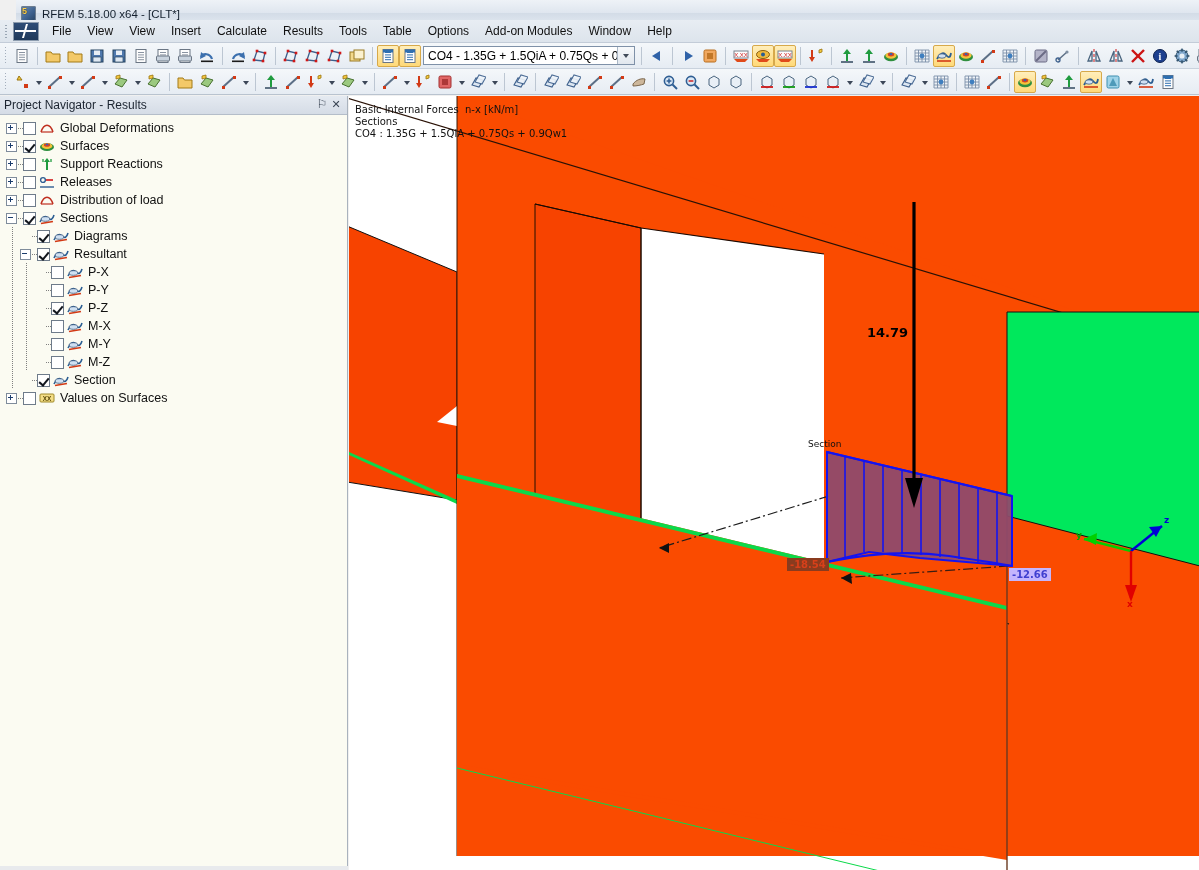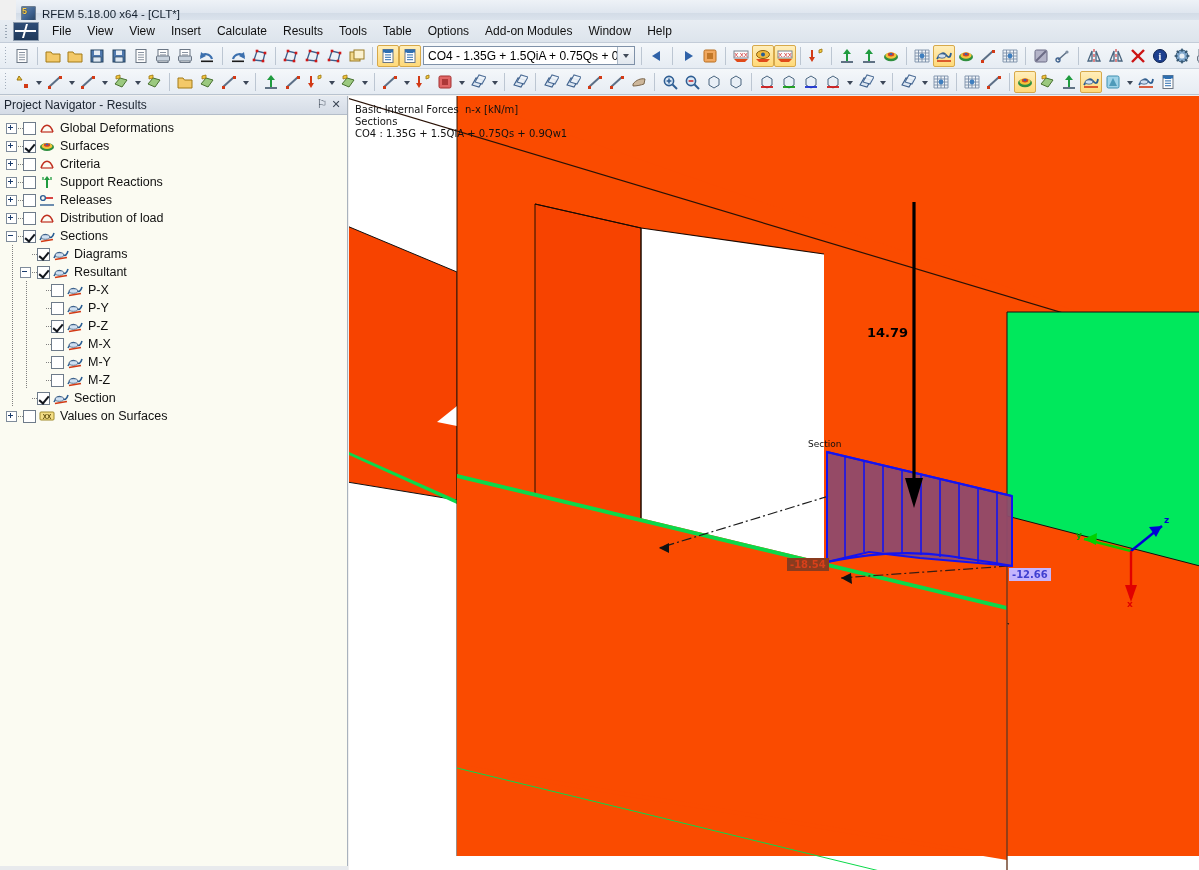--- a/index.html
+++ b/index.html
@@ -1058,32 +1058,20 @@
             </svg>
           </span>
           <span class="tlabel">Surfaces</span>
         </div>
         <div class="trow">
           <span class="expander plus"></span>
           <span class="cdots"></span>
           <span class="cbox"></span>
           <span class="icn">
             <svg width="16" height="14" viewBox="0 0 16 14">
-              <path d="M2 11 C5 2, 11 2, 14 11" fill="none" stroke="#c03020" stroke-width="1.5"></path>
-              <path d="M2 11h12" stroke="#c03020" stroke-width="1.2"></path>
-            </svg>
-          </span>
-          <span class="tlabel">Criteria</span>
-        </div>
-        <div class="trow">
-          <span class="expander plus"></span>
-          <span class="cdots"></span>
-          <span class="cbox"></span>
-          <span class="icn">
-            <svg width="16" height="14" viewBox="0 0 16 14">
               <line x1="8" y1="13" x2="8" y2="4" stroke="#1f9b3f" stroke-width="2"></line>
               <polygon points="8,1 5,5 11,5" fill="#1f9b3f"></polygon>
               <line x1="4" y1="5" x2="4" y2="2" stroke="#1f9b3f" stroke-width="1.3"></line>
               <line x1="12" y1="5" x2="12" y2="2" stroke="#1f9b3f" stroke-width="1.3"></line>
             </svg>
           </span>
           <span class="tlabel">Support Reactions</span>
         </div>
         <div class="trow">
           <span class="expander plus"></span>

